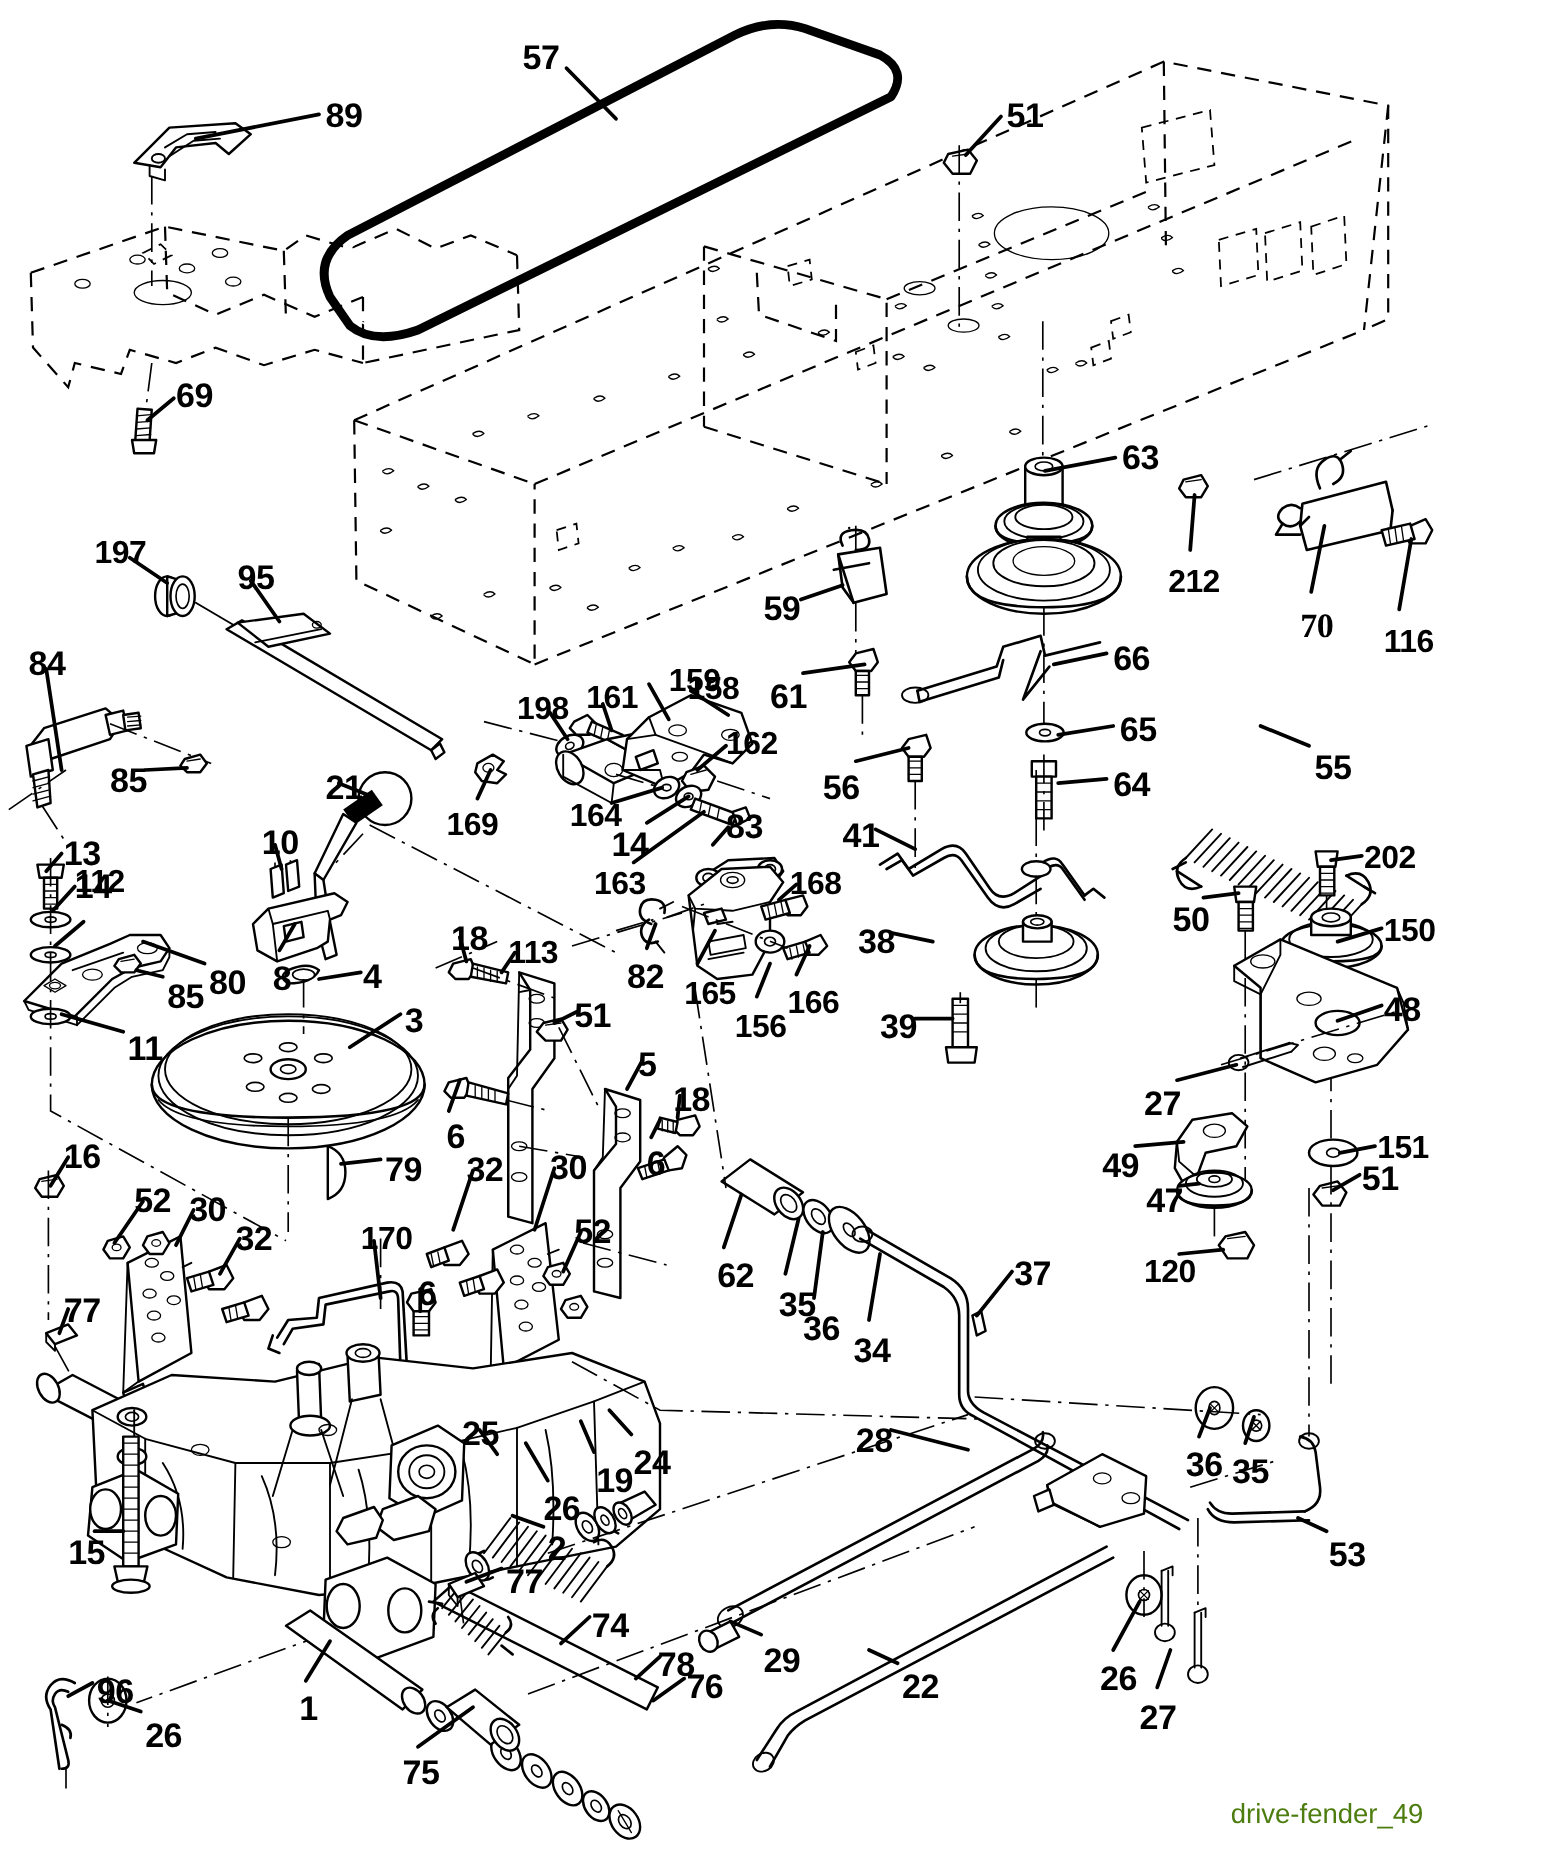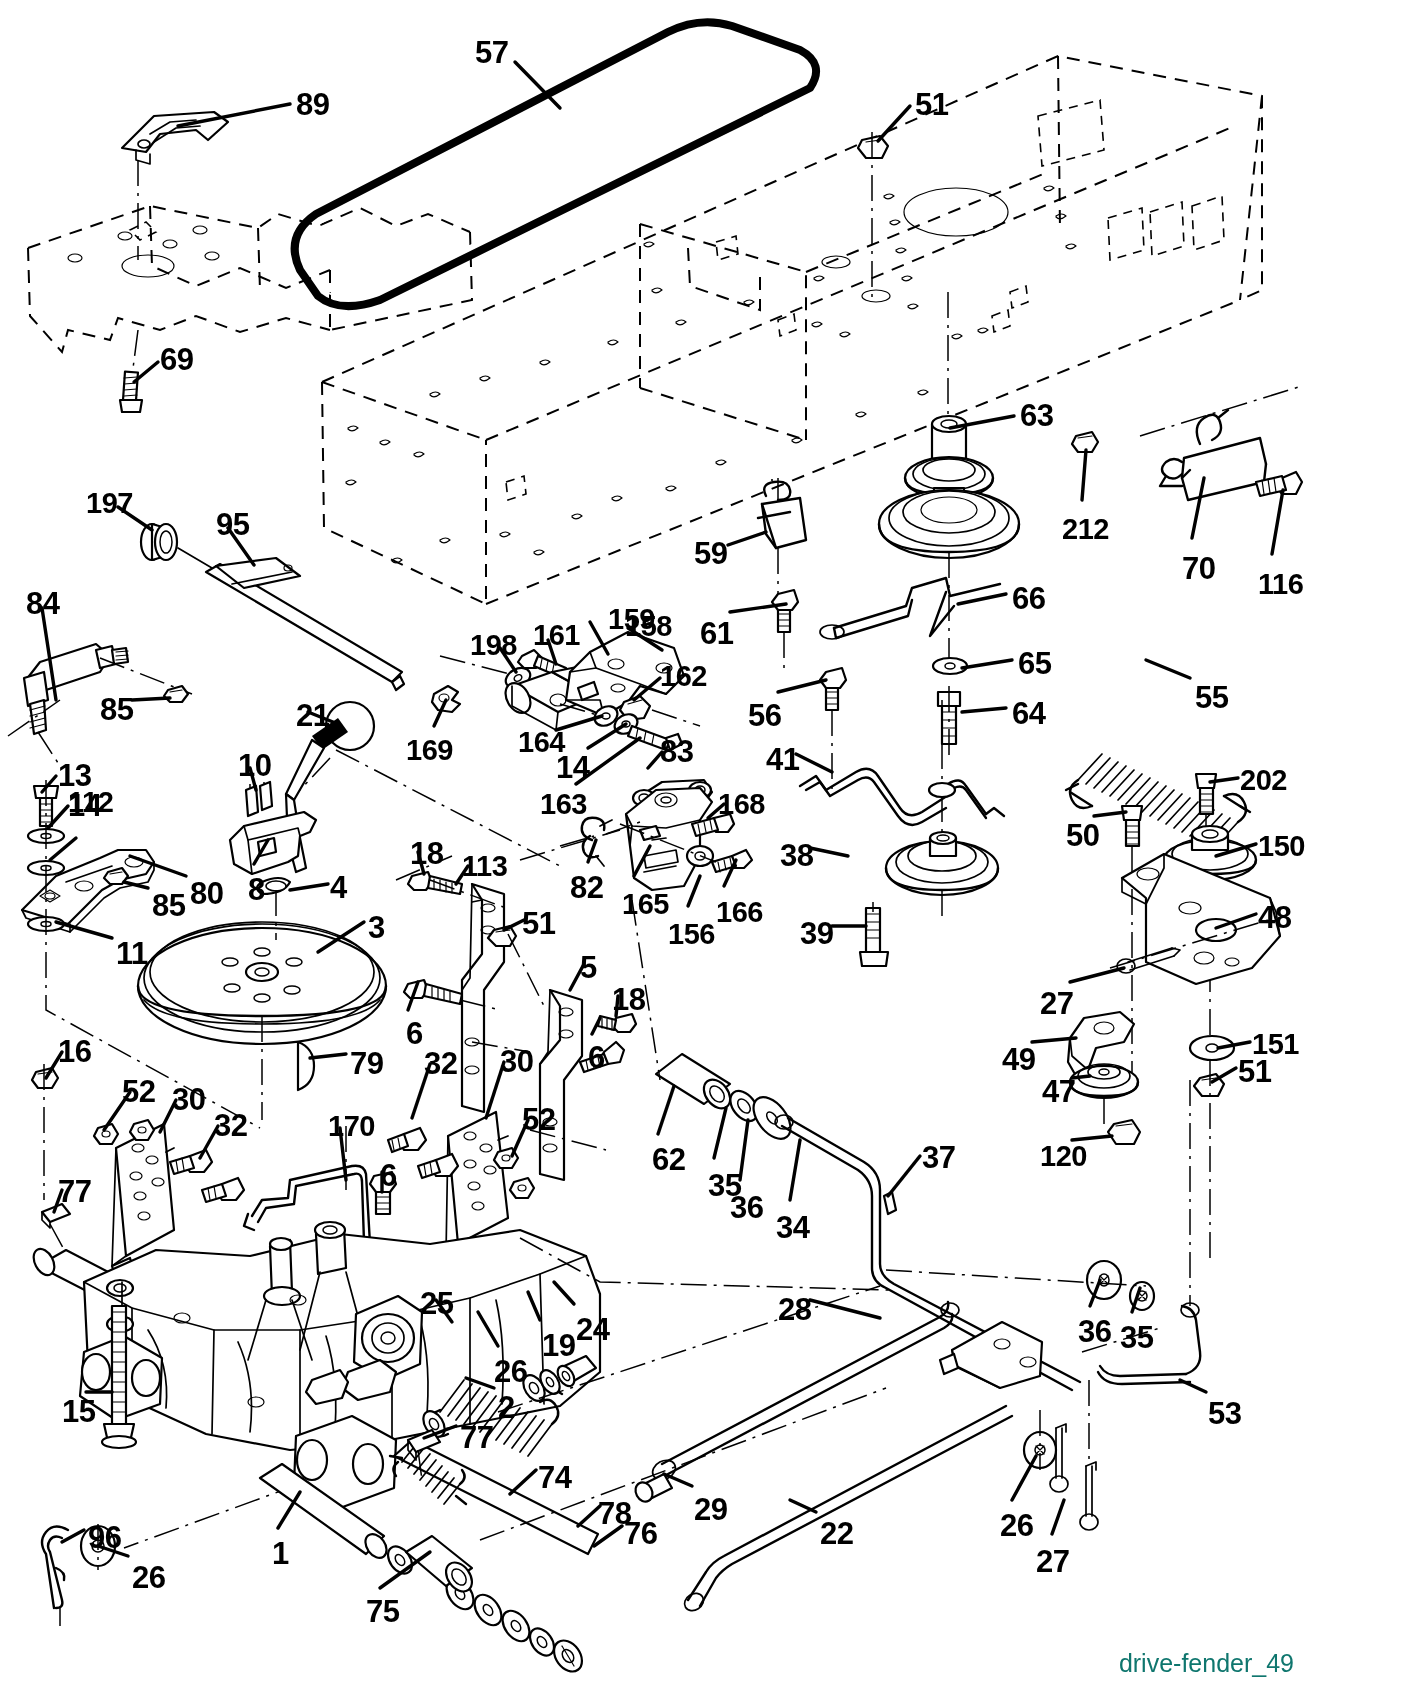--- a/index.html
+++ b/index.html
@@ -3,22 +3,22 @@
 <meta charset="utf-8">
 <title>drive-fender_49</title>
 <style>
   html,body{margin:0;padding:0;background:#ffffff;}
   body{font-family:"Liberation Sans",sans-serif;}
   #sheet{position:relative;width:1308px;height:1684px;background:#fff;overflow:hidden;}
   #art{position:absolute;left:0;top:0;width:1412px;height:1684px;}
   .cal{position:absolute;font-family:"Liberation Sans",sans-serif;font-weight:bold;
        font-size:31px;color:#000;line-height:1;white-space:nowrap;letter-spacing:-0.5px;}
   .cal.sm{font-size:29px;}
-  #footer{position:absolute;right:14px;bottom:6px;font-family:"Liberation Sans",sans-serif;
-          font-size:25px;color:#0f766e;letter-spacing:0px;}
+  #footer{position:absolute;right:14px;bottom:20px;font-family:"Liberation Sans",sans-serif;
+          font-size:25px;color:#4d7c0f;letter-spacing:0px;}
 </style>
 </head>
 <body>
 
 <div id="sheet">
 
   <svg id="art" viewBox="0 0 1412 1684" xmlns="http://www.w3.org/2000/svg">
     <defs>
       <style>
         .s{fill:none;stroke:#000;stroke-width:2.4;stroke-linecap:round;stroke-linejoin:round;}
@@ -993,21 +993,21 @@
       <polyline points="1052,1534 1064,1500" fill="none" stroke="#000000" stroke-width="3.4" stroke-linecap="round"></polyline>
     </svg>
 
   <div id="calloutLayer">
       <div class="cal" style="left: 475px; top: 37px;">57</div>
       <div class="cal" style="left: 296px; top: 89px;">89</div>
       <div class="cal" style="left: 915px; top: 89px;">51</div>
       <div class="cal" style="left: 160px; top: 344px;">69</div>
       <div class="cal" style="left: 1020px; top: 400px;">63</div>
       <div class="cal sm" style="left: 1062px; top: 515px;">212</div>
-      <div class="cal" style="left: 1182px; top: 553px;">70</div>
+      <div class="cal" style="left: 1182px; top: 553px; font-family: Liberation Serif, serif;">70</div>
       <div class="cal sm" style="left: 1258px; top: 570px;">116</div>
       <div class="cal sm" style="left: 86px; top: 489px;">197</div>
       <div class="cal" style="left: 216px; top: 509px;">95</div>
       <div class="cal" style="left: 694px; top: 538px;">59</div>
       <div class="cal" style="left: 1012px; top: 583px;">66</div>
       <div class="cal" style="left: 700px; top: 618px;">61</div>
       <div class="cal" style="left: 1018px; top: 648px;">65</div>
       <div class="cal" style="left: 1195px; top: 682px;">55</div>
       <div class="cal" style="left: 1012px; top: 698px;">64</div>
       <div class="cal" style="left: 26px; top: 588px;">84</div>

